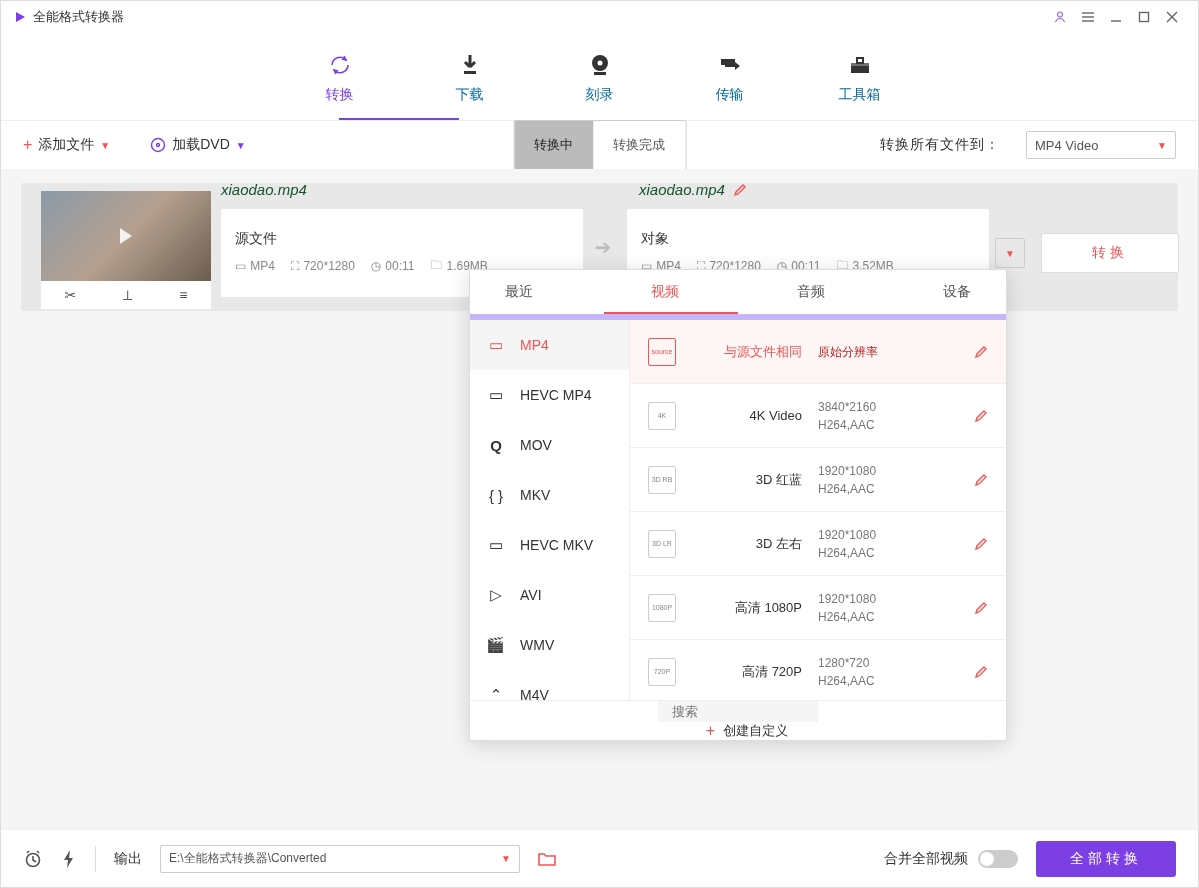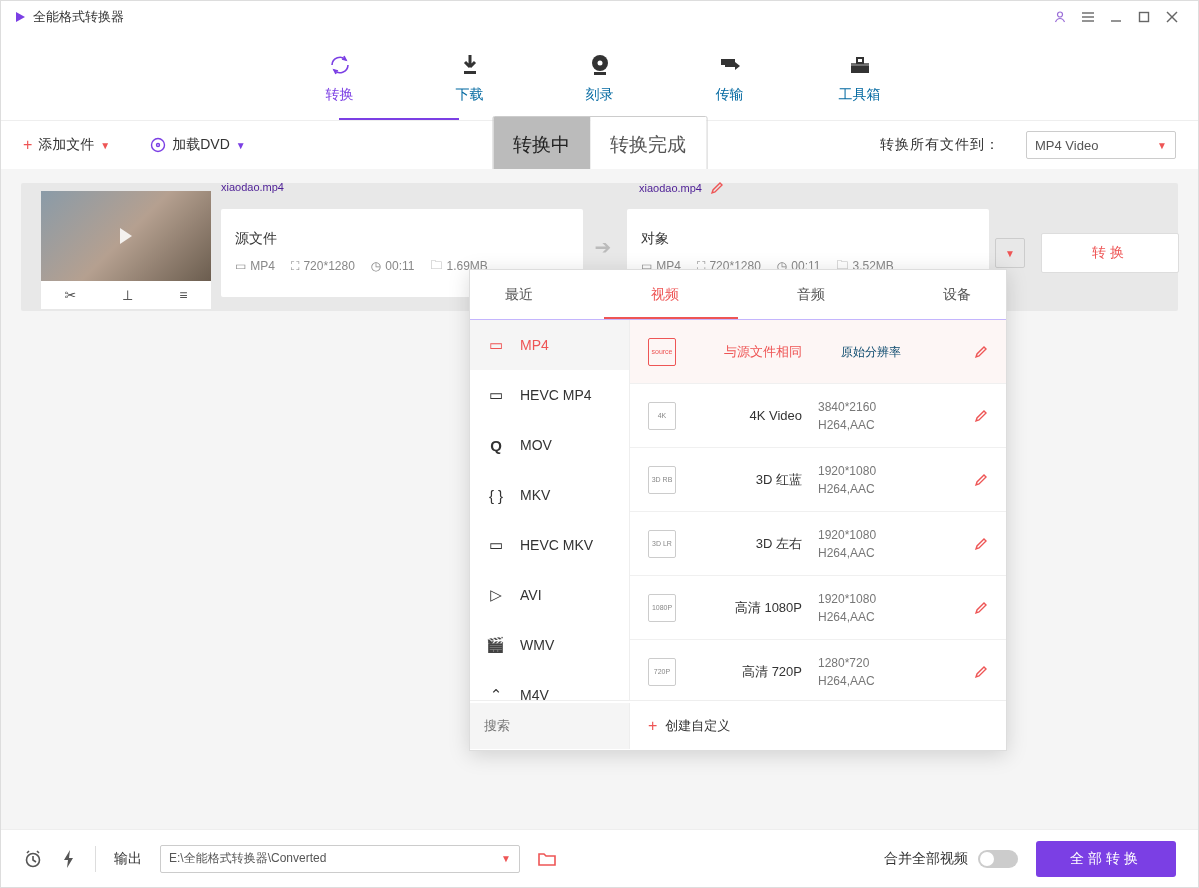--- a/index.html
+++ b/index.html
@@ -24,74 +24,74 @@
 
 
 .toolbar { height: 48px; display: flex; align-items: center; padding: 0 22px; gap: 16px; background: #fff; }
 .tb-btn { display: flex; align-items: center; gap: 6px; cursor: pointer; font-size: 14px; color: #333; }
 .tb-btn .plus { color: #e55; font-size: 16px; }
 .tb-btn .disc { color: #7b3fe4; }
 .tb-btn .caret { color: #e55; font-size: 10px; }
 .tb-btn.dvd .caret { color: #7b3fe4; }
 .toolbar .spacer { flex: 1; }
 .seg { display: flex; border: 1px solid #ccc; border-radius: 2px; overflow: hidden; position: absolute; left: 50%; transform: translateX(-50%); }
-.seg-btn { padding: 15px 20px; font-size: 19px; background: #fff; cursor: pointer; color: #555; }
+.seg-btn { padding: 15px 20px; font-size: 13px; background: #fff; cursor: pointer; color: #555; }
 .seg-btn.active { background: #bbb; color: #222; }
 .target-label { font-size: 14px; color: #333; margin-right: 10px; letter-spacing: 1px; }
 .target-select { width: 150px; height: 28px; border: 1px solid #ccc; border-radius: 2px; padding: 0 8px; font-size: 13px; display: flex; align-items: center; justify-content: space-between; cursor: pointer; color: #555; }
 .target-select .caret2 { color: #e55; font-size: 10px; }
 
 
 .content { flex: 1; background: #f5f5f5; position: relative; padding: 14px 20px; }
 
 
 .file-row { background: #e8e8e8; border-radius: 2px; display: flex; align-items: stretch; padding: 0; height: 128px; }
 .thumb-col { width: 200px; padding: 8px 10px 0 20px; display: flex; flex-direction: column; }
 .thumb { width: 170px; height: 90px; background: linear-gradient(135deg,#8a9ba8 0%,#b5a090 50%,#6b5d4f 100%); position: relative; }
 .thumb::after { content:""; position:absolute; left:50%; top:50%; transform:translate(-50%,-50%); width:0;height:0; border-left:12px solid rgba(255,255,255,0.85); border-top:8px solid transparent; border-bottom:8px solid transparent; }
 .thumb-tools { height: 28px; background: #fff; display: flex; justify-content: space-around; align-items: center; width: 170px; }
 .thumb-tools span { color: #555; cursor: pointer; font-size: 14px; }
 
 .info-col { flex: 1; display: flex; align-items: center; gap: 0; position: relative; }
 .card { background: #fff; border-radius: 2px; width: 362px; height: 88px; padding: 10px 14px; display: flex; flex-direction: column; justify-content: center; gap: 8px; margin-top: 12px; }
 .card-out { margin-left: 4px; }
-.filename { font-size: 11px; color: #4c1d95; margin-bottom: 2px; position: absolute; top: -2px; }
+.filename { font-size: 15px; color: #14532d; margin-bottom: 2px; position: absolute; top: -2px; font-style: italic; }
 .filename.in { left: 0; }
 .filename.out { left: 418px; display: flex; align-items: center; gap: 8px; }
 .filename.out .edit-pen { color: #e55; }
 .card-title { font-size: 14px; color: #333; }
 .card-meta { display: flex; gap: 16px; font-size: 12px; color: #888; align-items: center; }
 .card-meta span { display: flex; align-items: center; gap: 4px; }
 .arrow-mid { width: 40px; display: flex; align-items: center; justify-content: center; color: #bbb; font-size: 20px; }
 .out-drop { width: 30px; height: 30px; border: 1px solid #ccc; border-radius: 2px; display: flex; align-items: center; justify-content: center; cursor: pointer; margin-left: 6px; margin-top: 12px; }
 .out-drop .caret2 { color: #e55; font-size: 10px; }
 .convert-btn { width: 138px; height: 40px; background: #fff; border: 1px solid #ddd; border-radius: 2px; color: #e55; font-size: 14px; cursor: pointer; margin-left: 16px; margin-top: 12px; letter-spacing: 4px; }
 
 
 .dropdown { position: absolute; left: 468px; top: 100px; width: 538px; background: #fff; border: 1px solid #ddd; box-shadow: 0 4px 20px rgba(0,0,0,0.15); z-index: 100; }
-.dd-tabs { height: 50px; display: flex; border-bottom: 1px solid #c4b5fd; position: relative; gap: 48px; }
+.dd-tabs { height: 50px; display: flex; border-bottom: 6px solid #c4b5fd; position: relative; gap: 48px; }
 .dd-tab { flex: 1; display: flex; align-items: center; justify-content: center; font-size: 14px; color: #555; cursor: pointer; }
 .dd-tab.active { color: #e55; }
 .dd-tab-line { position: absolute; bottom: 0; left: 134px; width: 134px; height: 2px; background: #e55; }
 .dd-body { display: flex; height: 380px; }
 .dd-left { width: 160px; border-right: 1px solid #eee; overflow-y: auto; }
 .fmt-item { height: 50px; display: flex; align-items: center; gap: 14px; padding: 0 16px; cursor: pointer; font-size: 14px; color: #333; }
 .fmt-item.active { background: #f5f5f5; color: #e55; }
 .fmt-item .fmt-icon { width: 20px; text-align: center; font-size: 15px; color: inherit; }
 .dd-right { flex: 1; overflow-y: auto; }
 .preset { height: 64px; display: flex; align-items: center; padding: 0 18px; gap: 16px; border-bottom: 1px solid #f0f0f0; cursor: pointer; }
 .preset.highlight { background: #fdf6f5; }
 .preset .p-icon { width: 28px; height: 28px; border: 1px solid #ccc; border-radius: 2px; display: flex; flex-direction: column; align-items: center; justify-content: center; font-size: 7px; color: #888; }
 .preset.highlight .p-icon { border-color: #e55; color: #e55; }
 .preset .p-name { flex: 0 0 110px; font-size: 13px; color: #333; text-align: right; }
 .preset.highlight .p-name { color: #e55; }
 .preset .p-spec { flex: 1; font-size: 12px; color: #777; line-height: 1.5; }
-.preset.highlight .p-spec { color: #0c4a6e; margin-left: 23px; }
+.preset.highlight .p-spec { color: #b91c1c; }
 .preset .p-edit { color: #e55; cursor: pointer; }
-.dd-foot { height: 50px; display: flex; align-items: center; border-top: 1px solid #eee; }
+.dd-foot { height: 40px; display: flex; align-items: center; border-top: 1px solid #eee; flex-direction: column; }
 .dd-search { width: 160px; height: 46px; border-right: 1px solid #eee; }
 .dd-search input { width: 100%; height: 100%; border: none; background: #f5f5f5; padding: 0 14px; font-size: 13px; outline: none; }
 .dd-custom { flex: 1; display: flex; align-items: center; justify-content: flex-start; gap: 8px; color: #333; font-size: 13px; cursor: pointer; padding-left: 18px; }
 .dd-custom .plus2 { color: #e55; font-size: 16px; }
 
 
 .bottombar { height: 58px; border-top: 1px solid #eee; display: flex; align-items: center; padding: 0 22px; gap: 18px; background: #fff; }
 .bb-icon { color: #555; cursor: pointer; font-size: 18px; }
 .bb-sep { width: 1px; height: 26px; background: #ddd; }
 .bb-label { font-size: 14px; color: #333; }

